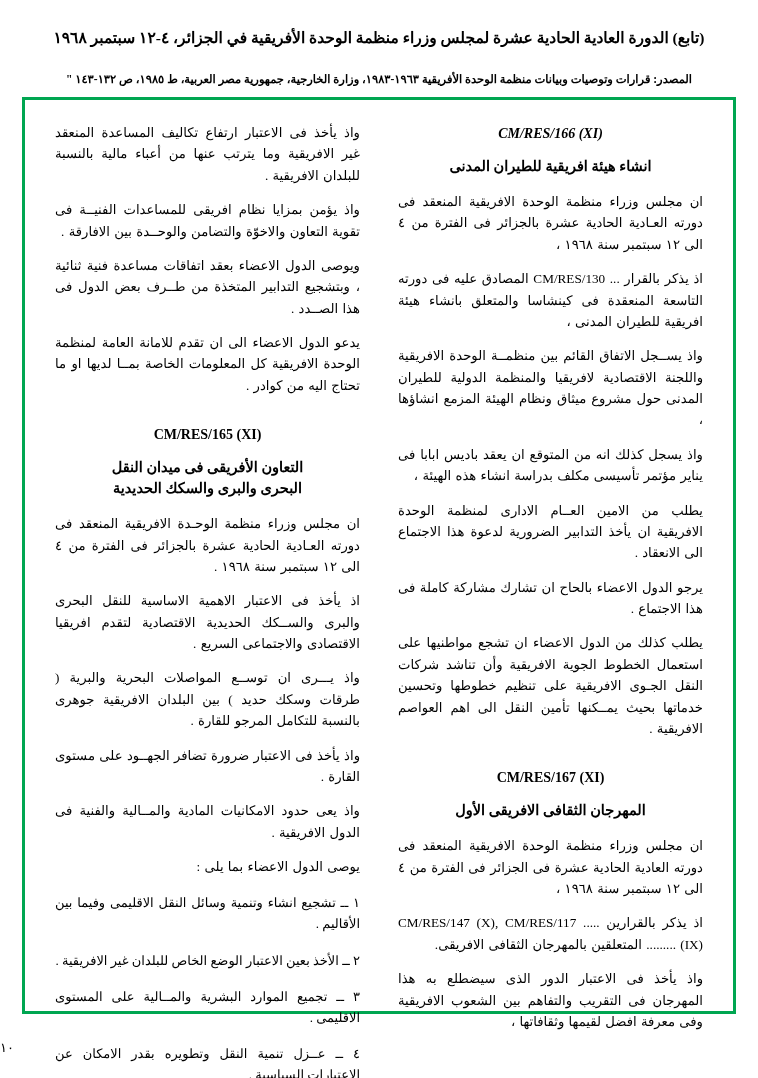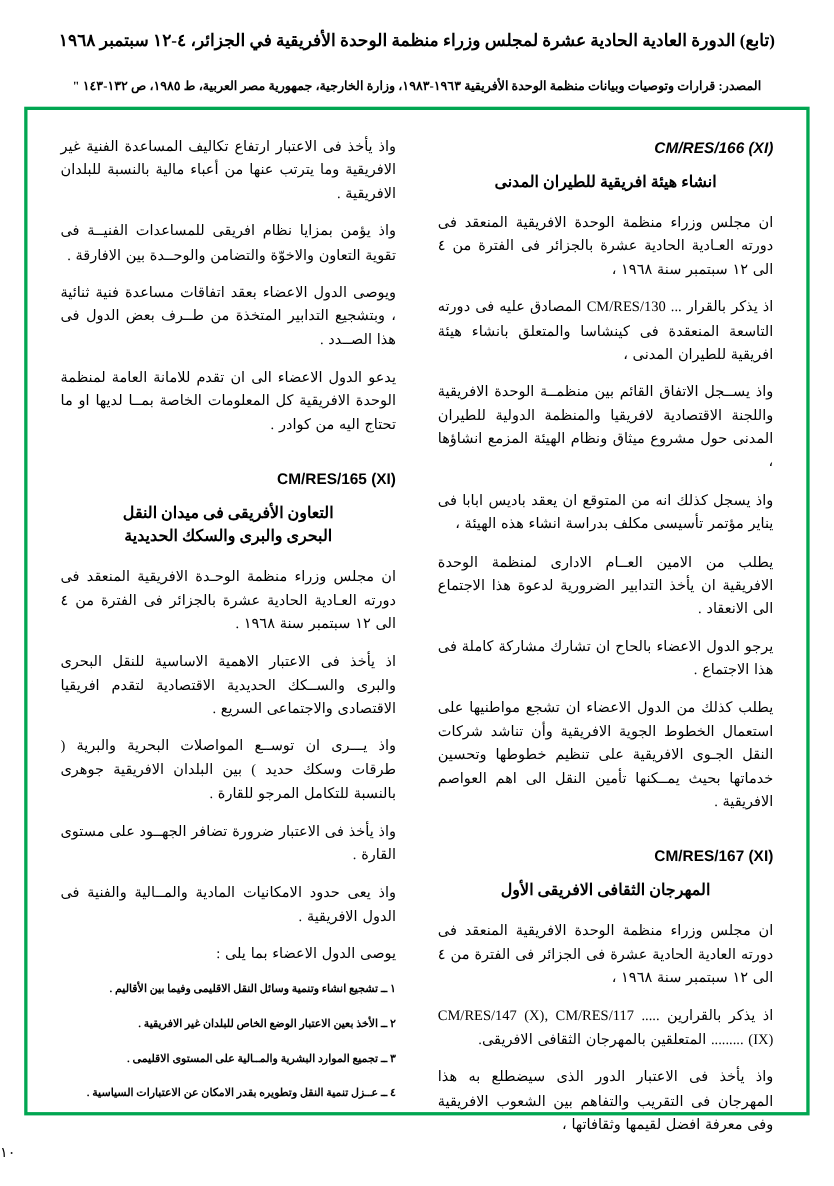--- a/index.html
+++ b/index.html
@@ -60,23 +60,23 @@
   .col {
     flex: 1 1 50%;
     box-sizing: border-box;
     padding: 0 8px;
   }
   .res-id {
     font-size: 14px;
     font-weight: bold;
     font-style: italic;
     direction: ltr;
-    text-align: right;
+    text-align: center;
     margin: 4px 0 14px 0;
-    font-family: Liberation Sans, sans-serif;
+    font-family: Liberation Serif, serif;
   }
   .res-id.plain {
     font-style: normal;
   }
   .res-title {
     font-size: 14.5px;
     font-weight: bold;
     text-align: center;
     direction: rtl;
     margin: 6px 0 14px 0;
@@ -85,27 +85,26 @@
   .para {
     font-size: 13.2px;
     direction: rtl;
     text-align: justify;
     text-align-last: right;
     line-height: 1.62;
     margin: 0 0 13px 0;
     word-spacing: 1px;
   }
   .listitem {
-    font-size: 10px;
+    font-size: 13px;
     direction: rtl;
     text-align: justify;
     text-align-last: right;
     line-height: 1.62;
     margin: 15px 0 11px 0;
-    font-weight: bold;
   }
   .page-number {
     position: absolute;
     bottom: 22px;
     left: 0;
     right: 0;
     text-align: left;
     font-size: 13px;
     direction: rtl;
   }
@@ -146,21 +145,21 @@
           <p class="para">ان مجلس وزراء منظمة الوحدة الافريقية المنعقد فى دورته العادية الحادية عشرة فى الجزائر فى الفترة من ٤ الى ١٢ سبتمبر سنة ١٩٦٨ ،</p>
           <p class="para">اذ يذكر بالقرارين ..... CM/RES/147 (X), CM/RES/117 (IX) ......... المتعلقين بالمهرجان الثقافى الافريقى.</p>
           <p class="para">واذ يأخذ فى الاعتبار الدور الذى سيضطلع به هذا المهرجان فى التقريب والتفاهم بين الشعوب الافريقية وفى معرفة افضل لقيمها وثقافاتها ،</p>
         </div>
 
       </div>
 
       <div class="col">
 
         <div>
-          <p class="para">واذ يأخذ فى الاعتبار ارتفاع تكاليف المساعدة الفنية غير الافريقية وما يترتب عنها من أعباء مالية بالنسبة للبلدان الافريقية .</p>
+          <p class="para">واذ يأخذ فى الاعتبار ارتفاع تكاليف المساعدة المنعقد غير الافريقية وما يترتب عنها من أعباء مالية بالنسبة للبلدان الافريقية .</p>
           <p class="para">واذ يؤمن بمزايا نظام افريقى للمساعدات الفنيــة فى تقوية التعاون والاخوّة والتضامن والوحــدة بين الافارقة .</p>
           <p class="para">ويوصى الدول الاعضاء بعقد اتفاقات مساعدة فنية ثنائية ، وبتشجيع التدابير المتخذة من طــرف بعض الدول فى هذا الصــدد .</p>
           <p class="para">يدعو الدول الاعضاء الى ان تقدم للامانة العامة لمنظمة الوحدة الافريقية كل المعلومات الخاصة بمــا لديها او ما تحتاج اليه من كوادر .</p>
         </div>
 
         <div class="spacer-md"></div>
 
         <div>
           <div class="res-id plain">CM/RES/165 (XI)</div>
           <div class="res-title" style="white-space: pre-line;">التعاون الأفريقى فى ميدان النقل

